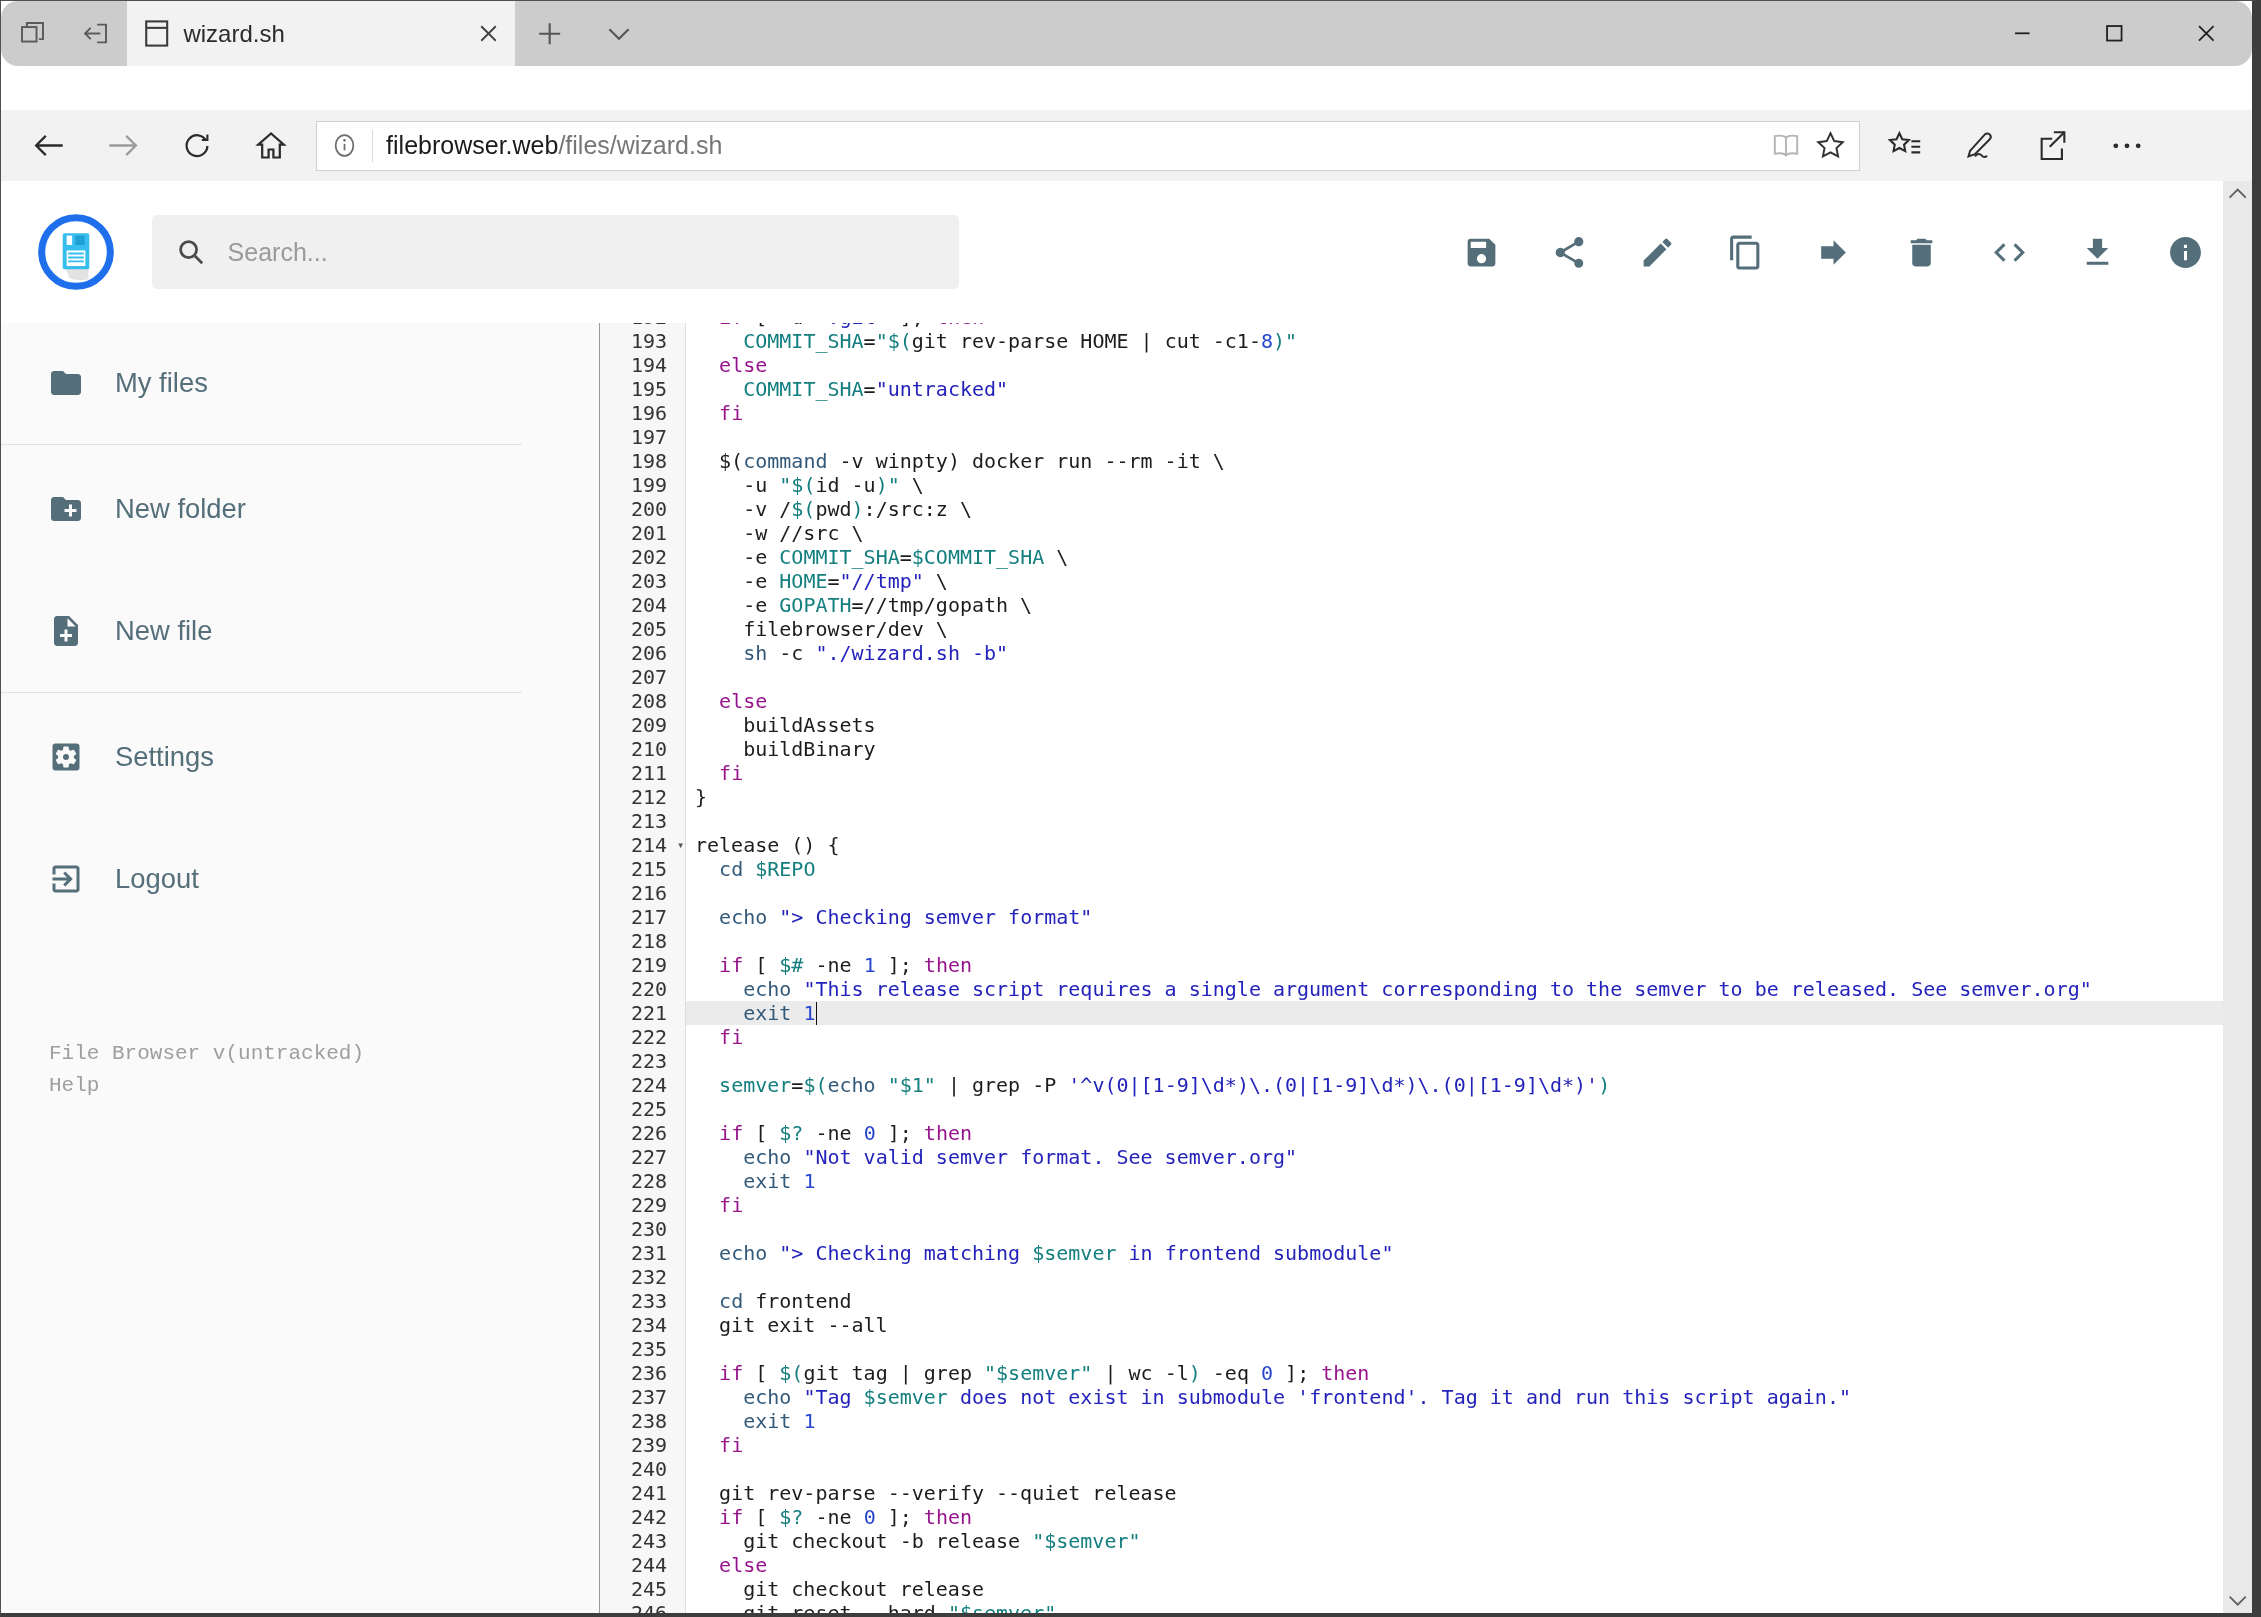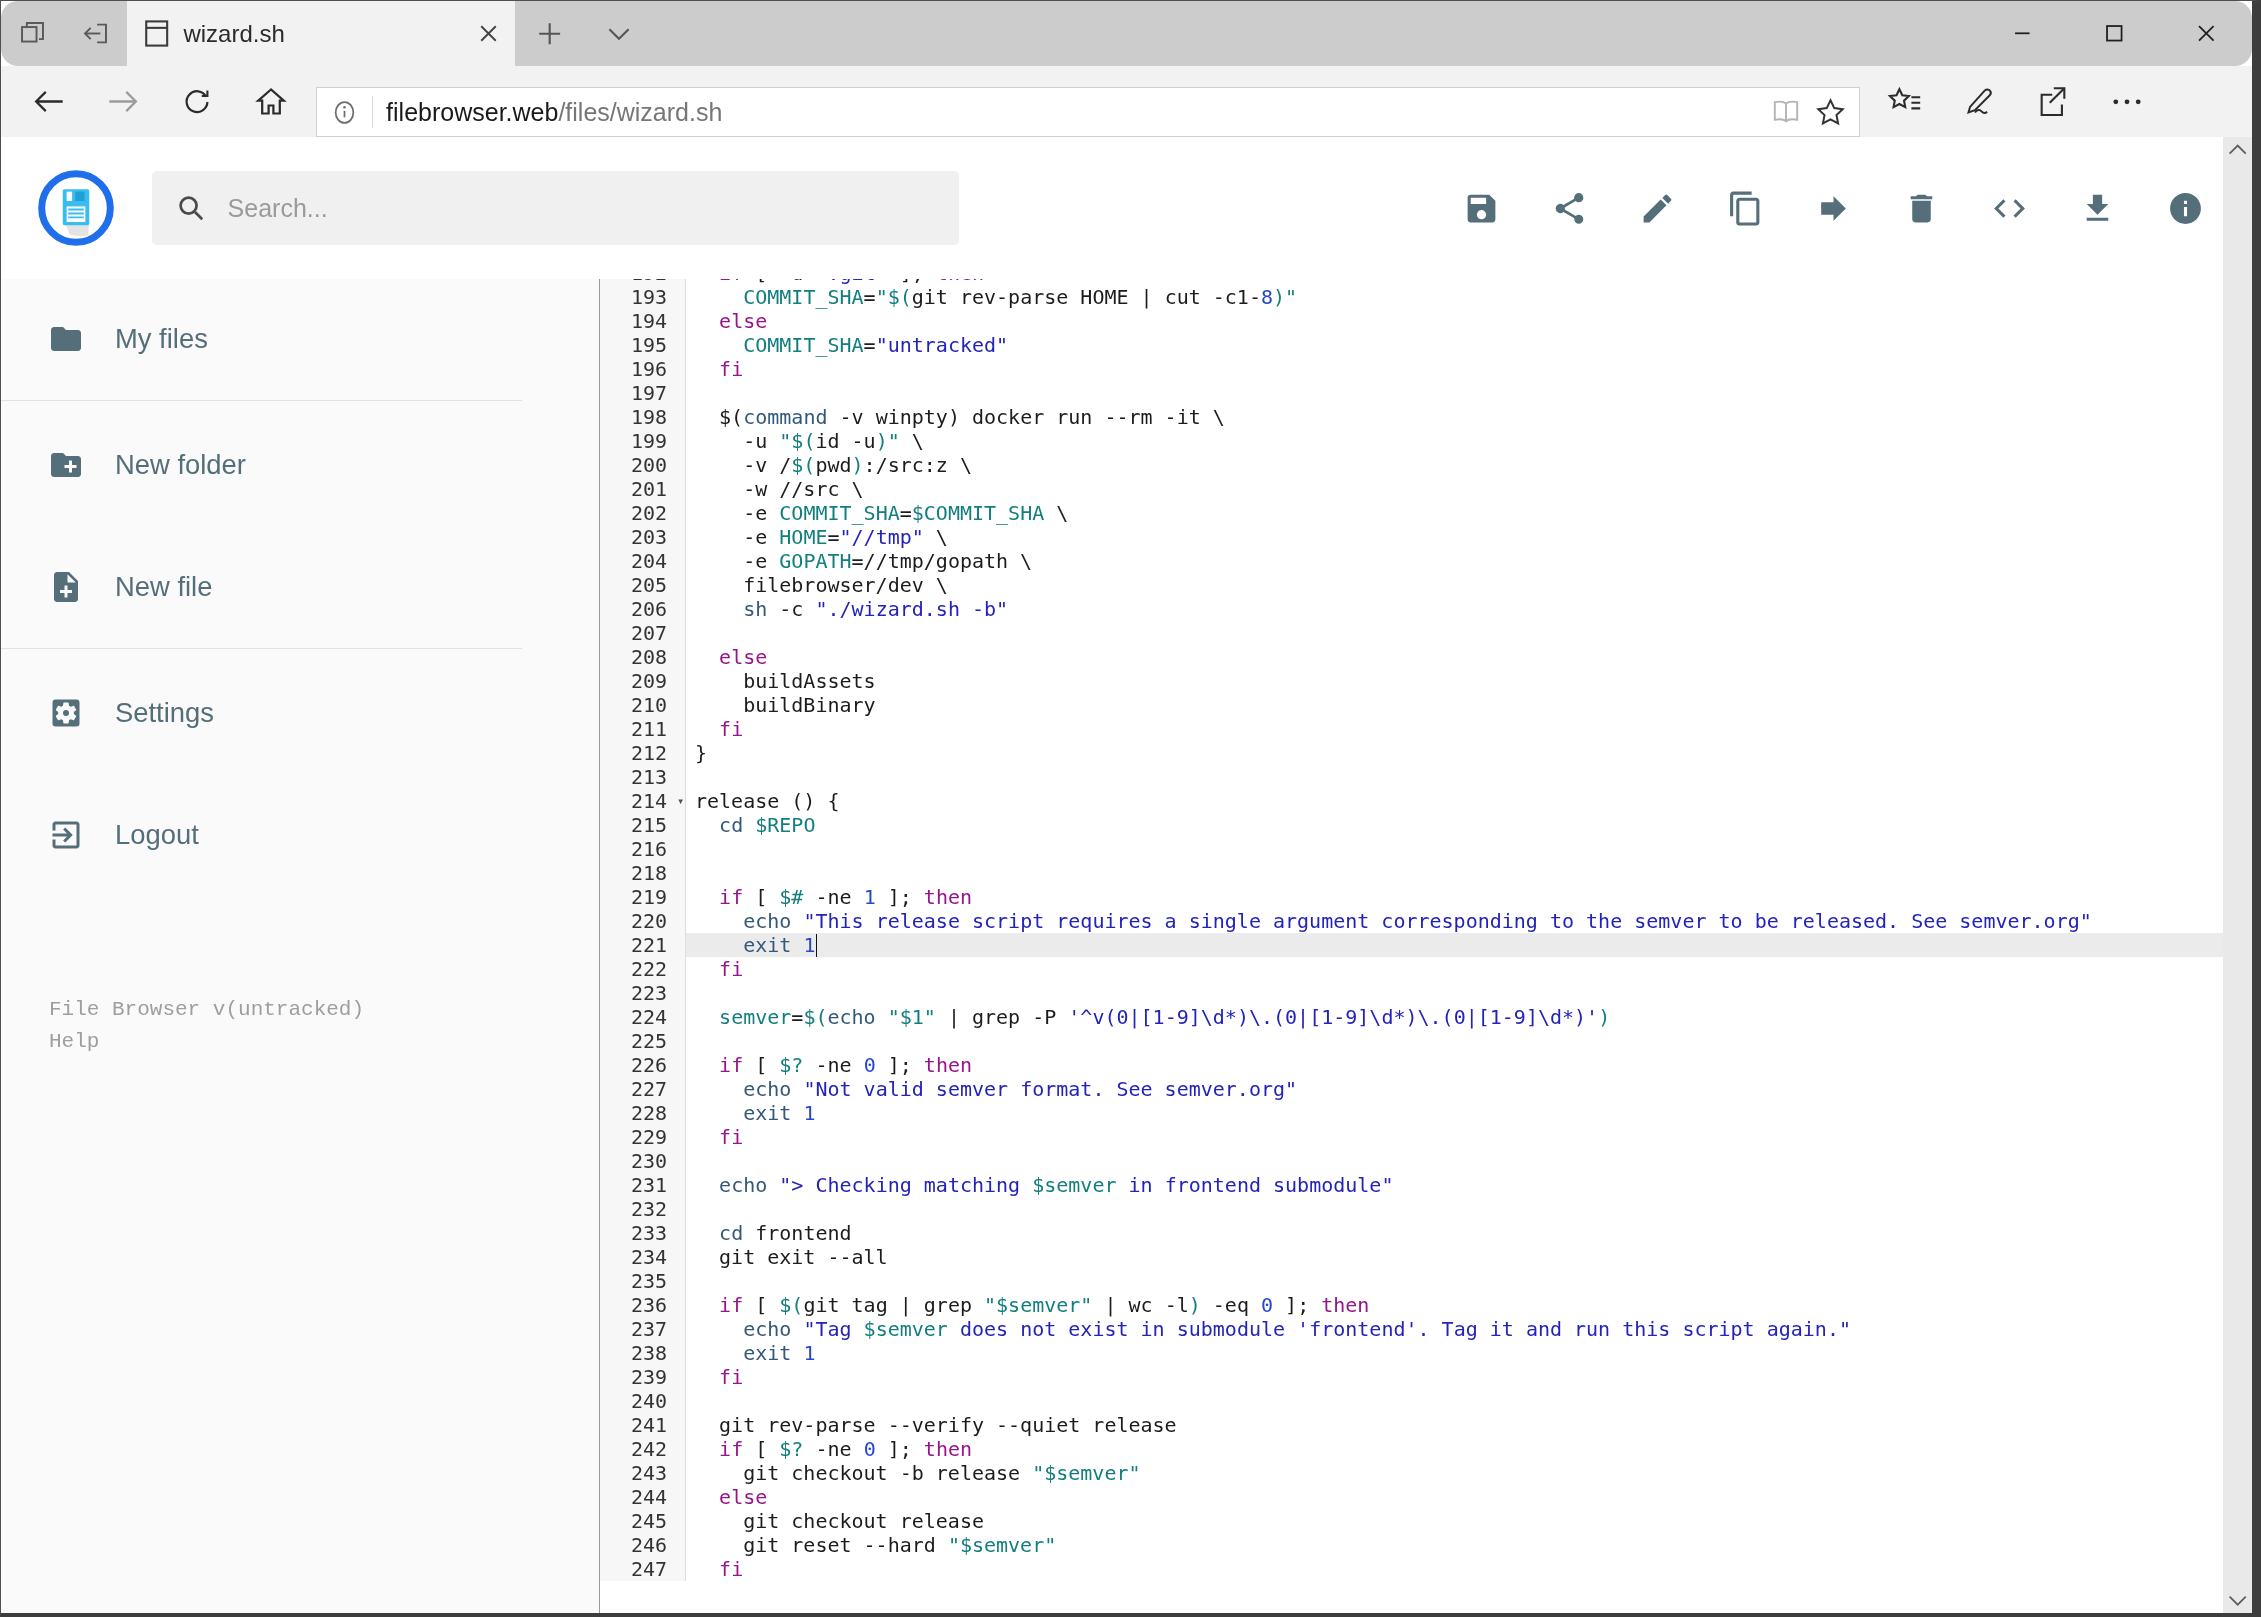--- a/index.html
+++ b/index.html
@@ -18,21 +18,21 @@
   .tabbar { height: 65px; background: #cccccc; display: flex; align-items: stretch; flex-shrink: 0; border-radius: 17px; }
   .tabstrip-btn { width: 63px; display: flex; align-items: center; justify-content: center; color: #5a5a5a; }
   .tab { width: 388px; background: #f2f2f2; display: flex; align-items: center; padding: 0 16px; gap: 13px; }
   .tab-title { font-size: 24px; color: #2b2b2b; flex: 1; white-space: nowrap; overflow: hidden; }
   .tab-close { color: #444; display: flex; align-items: center; }
   .newtab-btn, .tabdrop-btn { width: 69px; display: flex; align-items: center; justify-content: center; color: #555; }
   .win-controls { margin-left: auto; display: flex; }
   .win-btn { width: 92px; display: flex; align-items: center; justify-content: center; color: #1f1f1f; }
 
   
-  .navbar { height: 71px; background: #f2f2f2; display: flex; align-items: flex-end; padding: 0 8px 0 11.3px; flex-shrink: 0; }
+  .navbar { height: 71px; background: #f2f2f2; display: flex; align-items: center; padding: 0 8px 0 11.3px; flex-shrink: 0; margin-top: 44px; }
   .nav-btn { width: 74px; height: 71px; display: flex; align-items: center; justify-content: center; color: #2b2b2b; }
   .nav-btn.disabled { color: #9b9b9b; }
   .addressbar { width: 1544px; height: 50px; background: #fff; border: 0.8px solid #cfcfcf; display: flex; align-items: center; margin: 0 8px; padding: 0 13px; gap: 13px; }
   .addr-sep { width: 0.8px; height: 32px; background: #d8d8d8; }
   .url { font-size: 25px; white-space: nowrap; flex: 1; color: #1a1a1a; }
   .url .path { color: #767676; }
   .addr-icon { color: #6e6e6e; }
   .addr-icon.dim { color: #b5b5b5; }
   .addr-icon.star { color: #333; }
 
@@ -376,20 +376,21 @@
               <div class="line"><div class="ln">207</div><div class="code"></div></div>
               <div class="line"><div class="ln">208</div><div class="code"><span class="tk-p">  </span><span class="tk-kw">else</span></div></div>
               <div class="line"><div class="ln">209</div><div class="code"><span class="tk-p">    buildAssets</span></div></div>
               <div class="line"><div class="ln">210</div><div class="code"><span class="tk-p">    buildBinary</span></div></div>
               <div class="line"><div class="ln">211</div><div class="code"><span class="tk-p">  </span><span class="tk-kw">fi</span></div></div>
               <div class="line"><div class="ln">212</div><div class="code"><span class="tk-p">}</span></div></div>
               <div class="line"><div class="ln">213</div><div class="code"></div></div>
               <div class="line"><div class="ln">214<span class="fold-marker">▾</span></div><div class="code"><span class="tk-p">release () {</span></div></div>
               <div class="line"><div class="ln">215</div><div class="code"><span class="tk-p">  </span><span class="tk-bi">cd</span><span class="tk-p"> </span><span class="tk-var">$REPO</span></div></div>
               <div class="line"><div class="ln">216</div><div class="code"></div></div>
+              <div class="line"><div class="ln">217</div><div class="code"><span class="tk-p">  </span><span class="tk-bi">echo</span><span class="tk-p"> </span><span class="tk-str">"&gt; Checking semver format"</span></div></div>
               <div class="line"><div class="ln">218</div><div class="code"></div></div>
               <div class="line"><div class="ln">219</div><div class="code"><span class="tk-p">  </span><span class="tk-kw">if</span><span class="tk-p"> [ </span><span class="tk-var">$#</span><span class="tk-p"> -ne </span><span class="tk-num">1</span><span class="tk-p"> ]; </span><span class="tk-kw">then</span></div></div>
               <div class="line"><div class="ln">220</div><div class="code"><span class="tk-p">    </span><span class="tk-bi">echo</span><span class="tk-p"> </span><span class="tk-str">"This release script requires a single argument corresponding to the semver to be released. See semver.org"</span></div></div>
               <div class="line active"><div class="ln">221</div><div class="code"><span class="tk-p">    </span><span class="tk-bi">exit</span><span class="tk-p"> </span><span class="tk-num">1</span><span class="cursor"></span></div></div>
               <div class="line"><div class="ln">222</div><div class="code"><span class="tk-p">  </span><span class="tk-kw">fi</span></div></div>
               <div class="line"><div class="ln">223</div><div class="code"></div></div>
               <div class="line"><div class="ln">224</div><div class="code"><span class="tk-p">  </span><span class="tk-var">semver</span><span class="tk-p">=</span><span class="tk-var">$(</span><span class="tk-bi">echo</span><span class="tk-p"> </span><span class="tk-var">"$1"</span><span class="tk-p"> | grep -P </span><span class="tk-str">'^v(0|[1-9]\d*)\.(0|[1-9]\d*)\.(0|[1-9]\d*)'</span><span class="tk-var">)</span></div></div>
               <div class="line"><div class="ln">225</div><div class="code"></div></div>
               <div class="line"><div class="ln">226</div><div class="code"><span class="tk-p">  </span><span class="tk-kw">if</span><span class="tk-p"> [ </span><span class="tk-var">$?</span><span class="tk-p"> -ne </span><span class="tk-num">0</span><span class="tk-p"> ]; </span><span class="tk-kw">then</span></div></div>
               <div class="line"><div class="ln">227</div><div class="code"><span class="tk-p">    </span><span class="tk-bi">echo</span><span class="tk-p"> </span><span class="tk-str">"Not valid semver format. See semver.org"</span></div></div>

